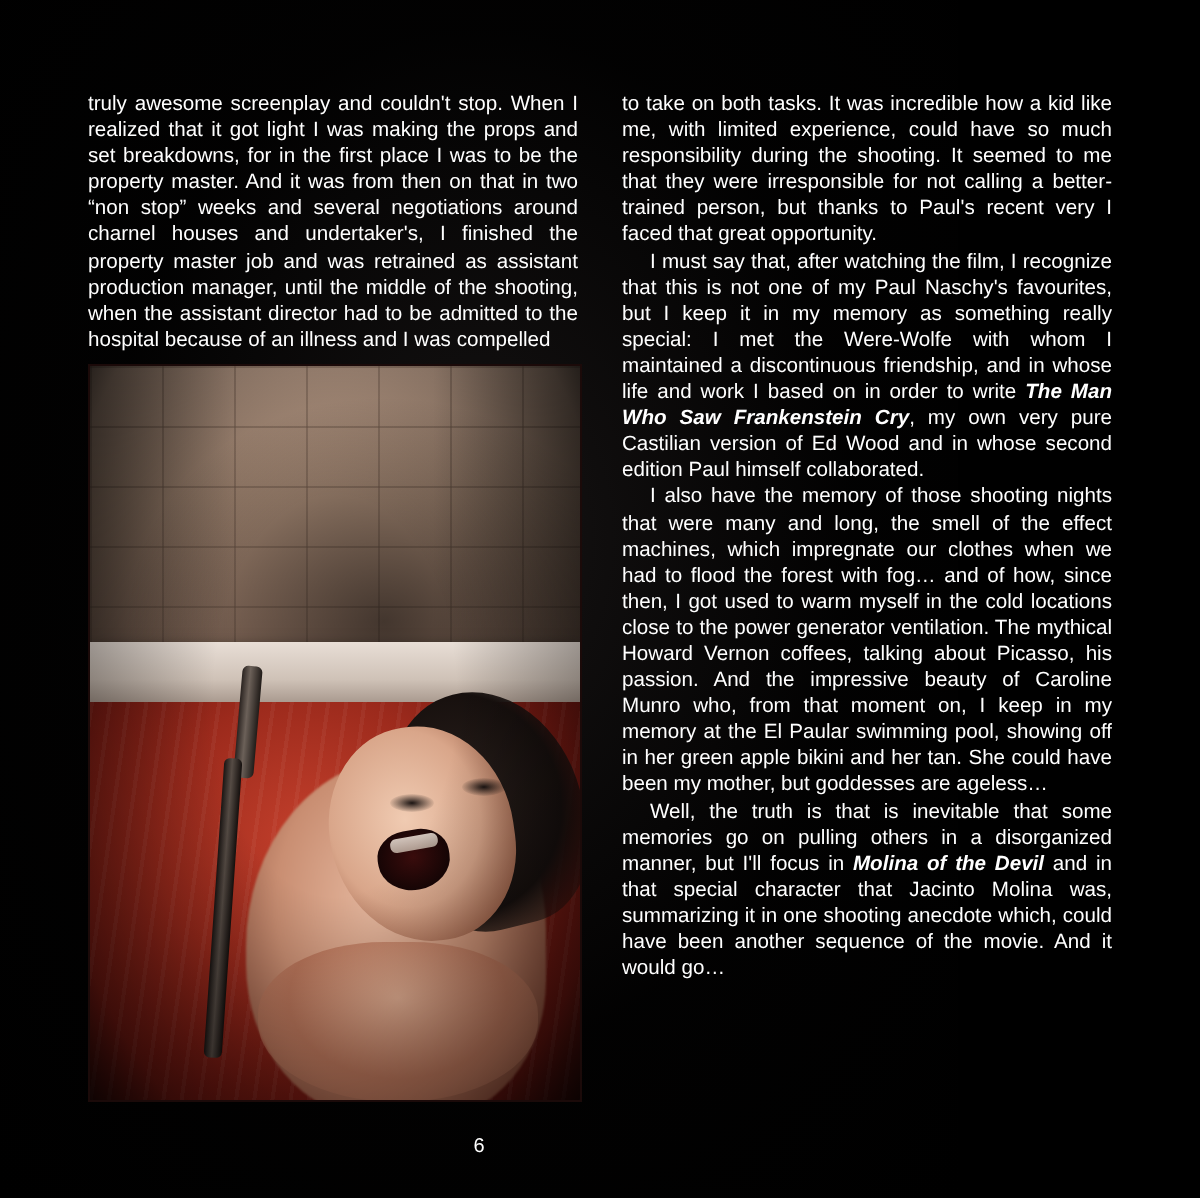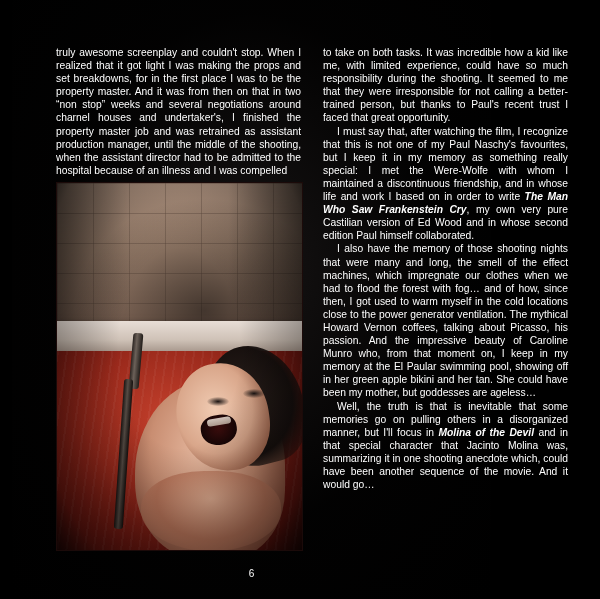--- a/index.html
+++ b/index.html
@@ -11,21 +11,20 @@
     height: 599px;
     background: #000000;
     font-family: "Liberation Sans", sans-serif;
     overflow: hidden;
   }
   .page {
     position: relative;
     width: 479px;
     height: 599px;
     background: #000;
-    margin-left: 12px;
   }
   
   .page::before {
     content: "";
     position: absolute;
     inset: 0;
     background:
       radial-gradient(ellipse at 50% 45%, rgba(40,35,35,0.55) 0%, rgba(10,8,8,0.2) 55%, rgba(0,0,0,0.9) 100%);
     pointer-events: none;
   }
@@ -205,21 +204,21 @@
 </head>
 <body>
 
 <div class="page">
 
   <div class="columns">
     <div class="col">
       <p class="first">truly awesome screenplay and couldn't stop. When I realized that it got light I was making the props and set breakdowns, for in the first place I was to be the property master. And it was from then on that in two “non stop” weeks and several negotiations around charnel houses and undertaker's, I finished the property master job and was retrained as assistant production manager, until the middle of the shooting, when the assistant director had to be admitted to the hospital because of an illness and I was compelled</p>
     </div>
     <div class="col">
-      <p class="first">to take on both tasks. It was incredible how a kid like me, with limited experience, could have so much responsibility during the shooting. It seemed to me that they were irresponsible for not calling a better-trained person, but thanks to Paul's recent trust I faced that great opportunity.</p>
+      <p class="first">to take on both tasks. It was incredible how a kid like me, with limited experience, could have so much responsibility during the shooting. It seemed to me that they were irresponsible for not calling a better-trained person, but thanks to Paul's recent very I faced that great opportunity.</p>
       <p>I must say that, after watching the film, I recognize that this is not one of my Paul Naschy's favourites, but I keep it in my memory as something really special: I met the Were-Wolfe with whom I maintained a discontinuous friendship, and in whose life and work I based on in order to write <b><i>The Man Who Saw Frankenstein Cry</i></b>, my own very pure Castilian version of Ed Wood and in whose second edition Paul himself collaborated.</p>
       <p>I also have the memory of those shooting nights that were many and long, the smell of the effect machines, which impregnate our clothes when we had to flood the forest with fog… and of how, since then, I got used to warm myself in the cold locations close to the power generator ventilation. The mythical Howard Vernon coffees, talking about Picasso, his passion. And the impressive beauty of Caroline Munro who, from that moment on, I keep in my memory at the El Paular swimming pool, showing off in her green apple bikini and her tan. She could have been my mother, but goddesses are ageless…</p>
       <p>Well, the truth is that is inevitable that some memories go on pulling others in a disorganized manner, but I'll focus in <b><i>Molina of the Devil</i></b> and in that special character that Jacinto Molina was, summarizing it in one shooting anecdote which, could have been another sequence of the movie. And it would go…</p>
     </div>
   </div>
 
   <div class="photo">
     <div class="ph-wall"></div>
     <div class="ph-wall-shadow"></div>
     <div class="ph-tub-rim"></div>

